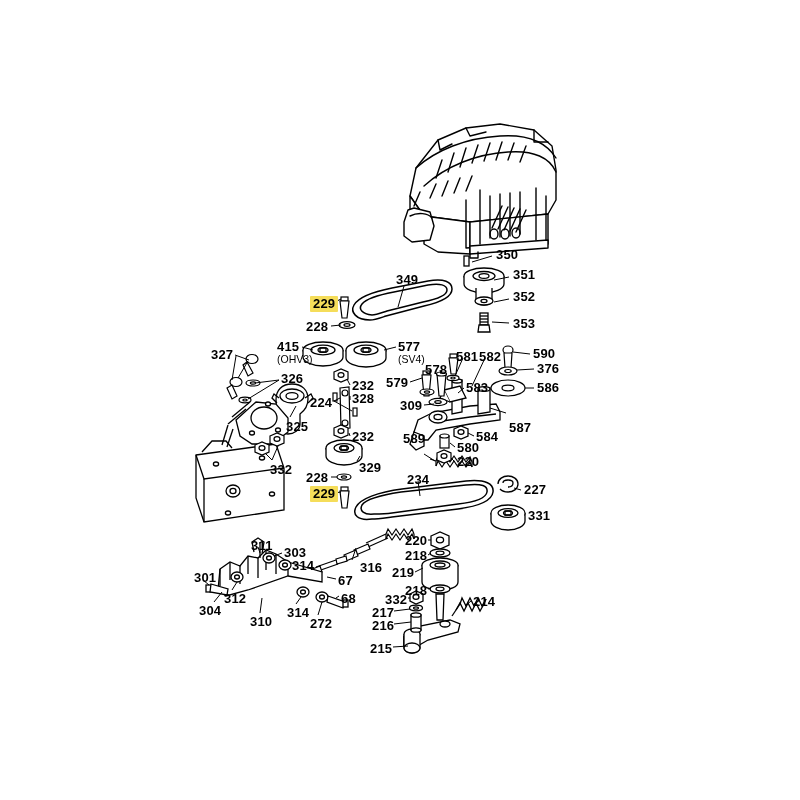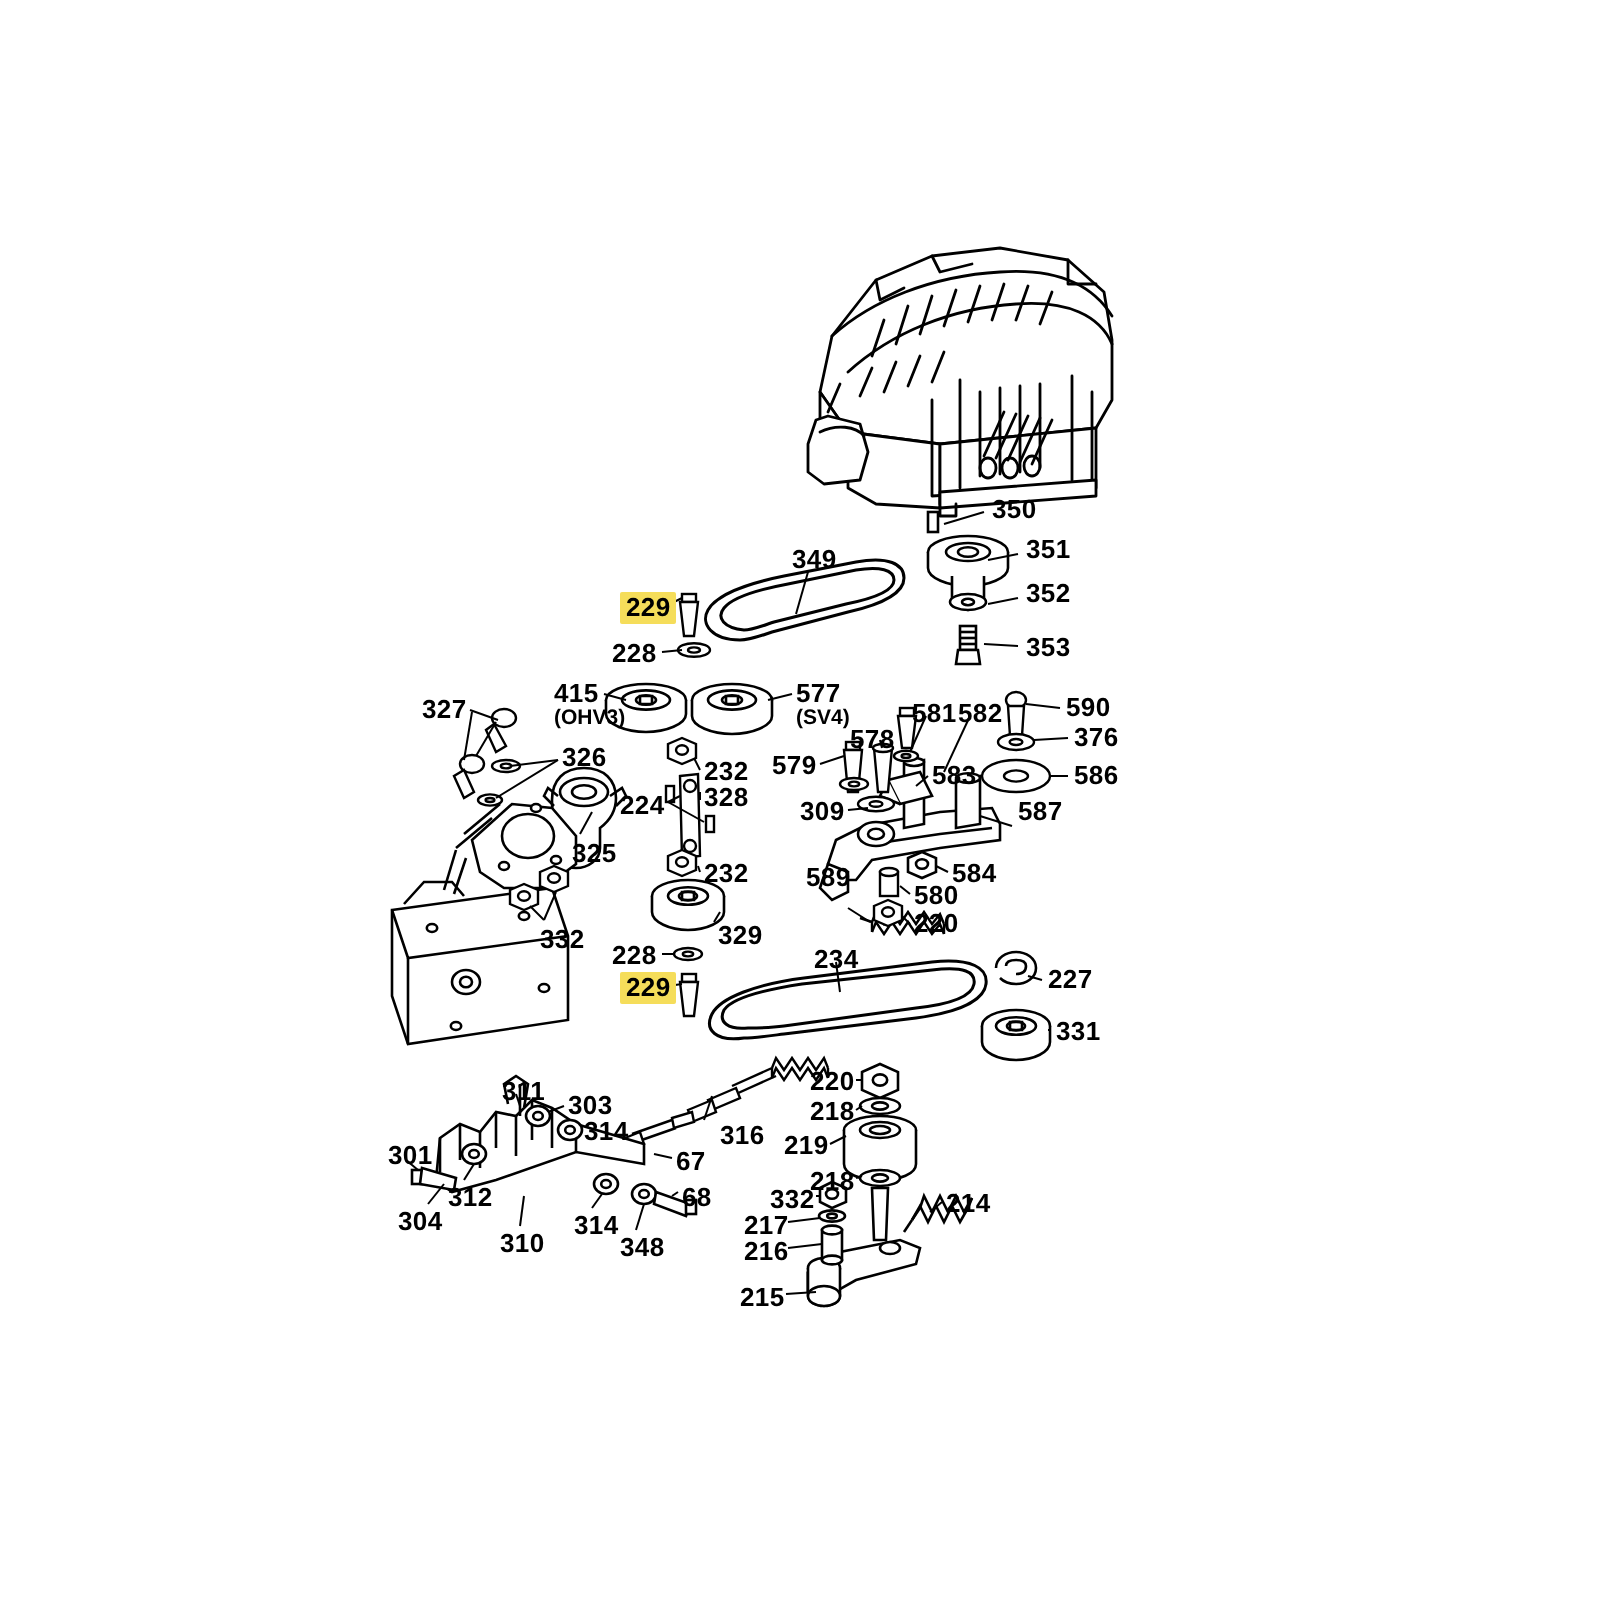--- a/index.html
+++ b/index.html
@@ -35,21 +35,21 @@
     letter-spacing: 0.2px;
   }
   .callout.hl {
     background: #f5dd5a;
     padding: 1px 3px 1px 3px;
     border-radius: 1px;
   }
   .sublabel {
     position: absolute;
     font-family: "Liberation Sans", sans-serif;
-    font-weight: bold;
+    font-weight: normal;
     font-size: 10.5px;
     color: #000000;
     white-space: nowrap;
   }
 </style>
 </head>
 <body>
 
 <div id="page">
 
@@ -531,40 +531,40 @@
       <div class="callout" style="left: 306px; top: 471px;">228</div>
       <div class="callout hl" style="left: 310px; top: 486px;">229</div>
       <div class="callout" style="left: 386px; top: 376px;">579</div>
       <div class="callout" style="left: 425px; top: 363px;">578</div>
       <div class="callout" style="left: 456px; top: 350px;">581</div>
       <div class="callout" style="left: 479px; top: 350px;">582</div>
       <div class="callout" style="left: 466px; top: 381px; text-align: center;">583</div>
       <div class="callout" style="left: 533px; top: 347px;">590</div>
       <div class="callout" style="left: 537px; top: 362px;">376</div>
       <div class="callout" style="left: 537px; top: 381px;">586</div>
-      <div class="callout" style="left: 509px; top: 399px;">587</div>
+      <div class="callout" style="left: 509px; top: 421px;">587</div>
       <div class="callout" style="left: 400px; top: 399px;">309</div>
       <div class="callout" style="left: 476px; top: 430px;">584</div>
       <div class="callout" style="left: 457px; top: 441px;">580</div>
       <div class="callout" style="left: 457px; top: 455px;">220</div>
       <div class="callout" style="left: 403px; top: 432px;">589</div>
       <div class="callout" style="left: 407px; top: 473px;">234</div>
       <div class="callout" style="left: 524px; top: 483px;">227</div>
       <div class="callout" style="left: 528px; top: 509px;">331</div>
       <div class="callout" style="left: 251px; top: 539px;">311</div>
       <div class="callout" style="left: 284px; top: 546px;">303</div>
       <div class="callout" style="left: 292px; top: 559px;">314</div>
       <div class="callout" style="left: 360px; top: 561px;">316</div>
       <div class="callout" style="left: 338px; top: 574px;">67</div>
       <div class="callout" style="left: 194px; top: 571px;">301</div>
       <div class="callout" style="left: 224px; top: 592px;">312</div>
       <div class="callout" style="left: 199px; top: 604px; text-align: center;">304</div>
       <div class="callout" style="left: 250px; top: 615px;">310</div>
       <div class="callout" style="left: 287px; top: 606px;">314</div>
-      <div class="callout" style="left: 310px; top: 617px;">348</div>
+      <div class="callout" style="left: 310px; top: 617px;">272</div>
       <div class="callout" style="left: 341px; top: 592px;">68</div>
       <div class="callout" style="left: 405px; top: 534px;">220</div>
       <div class="callout" style="left: 405px; top: 549px;">218</div>
       <div class="callout" style="left: 392px; top: 566px;">219</div>
       <div class="callout" style="left: 405px; top: 584px;">218</div>
       <div class="callout" style="left: 385px; top: 593px;">332</div>
       <div class="callout" style="left: 372px; top: 606px;">217</div>
       <div class="callout" style="left: 372px; top: 619px;">216</div>
       <div class="callout" style="left: 473px; top: 595px;">214</div>
       <div class="callout" style="left: 370px; top: 642px;">215</div>

